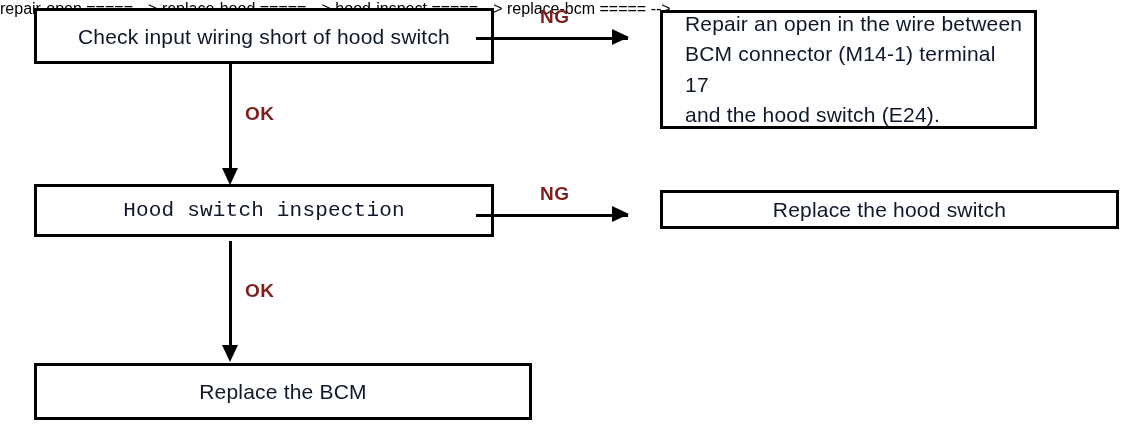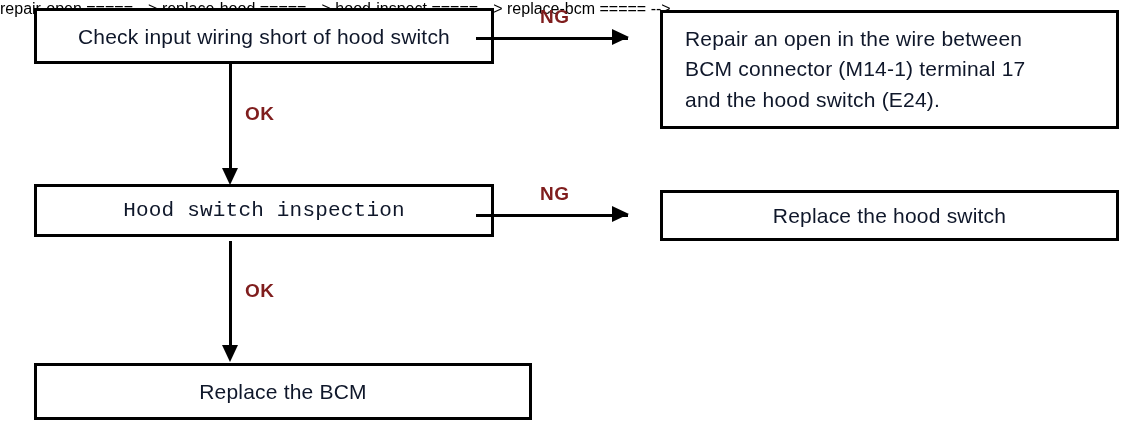--- a/index.html
+++ b/index.html
@@ -40,23 +40,23 @@
     justify-content: flex-start;
   }
   .node.multiline .node-text {
     text-align: left;
     line-height: 1.45;
     padding-left: 22px;
   }
 
   
   #node-check-input   { left: 16px;  top: 8px;   width: 460px; height: 56px; }
-  #node-repair-open   { left: 642px; top: 10px;  width: 459px; height: 119px; }
+  #node-repair-open   { left: 642px; top: 10px;  width: 377px; height: 119px; }
   #node-hood-inspect  { left: 16px;  top: 184px; width: 460px; height: 53px; font-family: Liberation Mono, monospace; }
-  #node-replace-hood  { left: 642px; top: 190px; width: 459px; height: 51px; }
+  #node-replace-hood  { left: 642px; top: 190px; width: 459px; height: 39px; }
   #node-replace-bcm   { left: 16px;  top: 363px; width: 498px; height: 57px; }
 
   
   .conn-h-line {
     position: absolute;
     height: 3px;
     background: #000000;
   }
   .conn-v-line {
     position: absolute;

